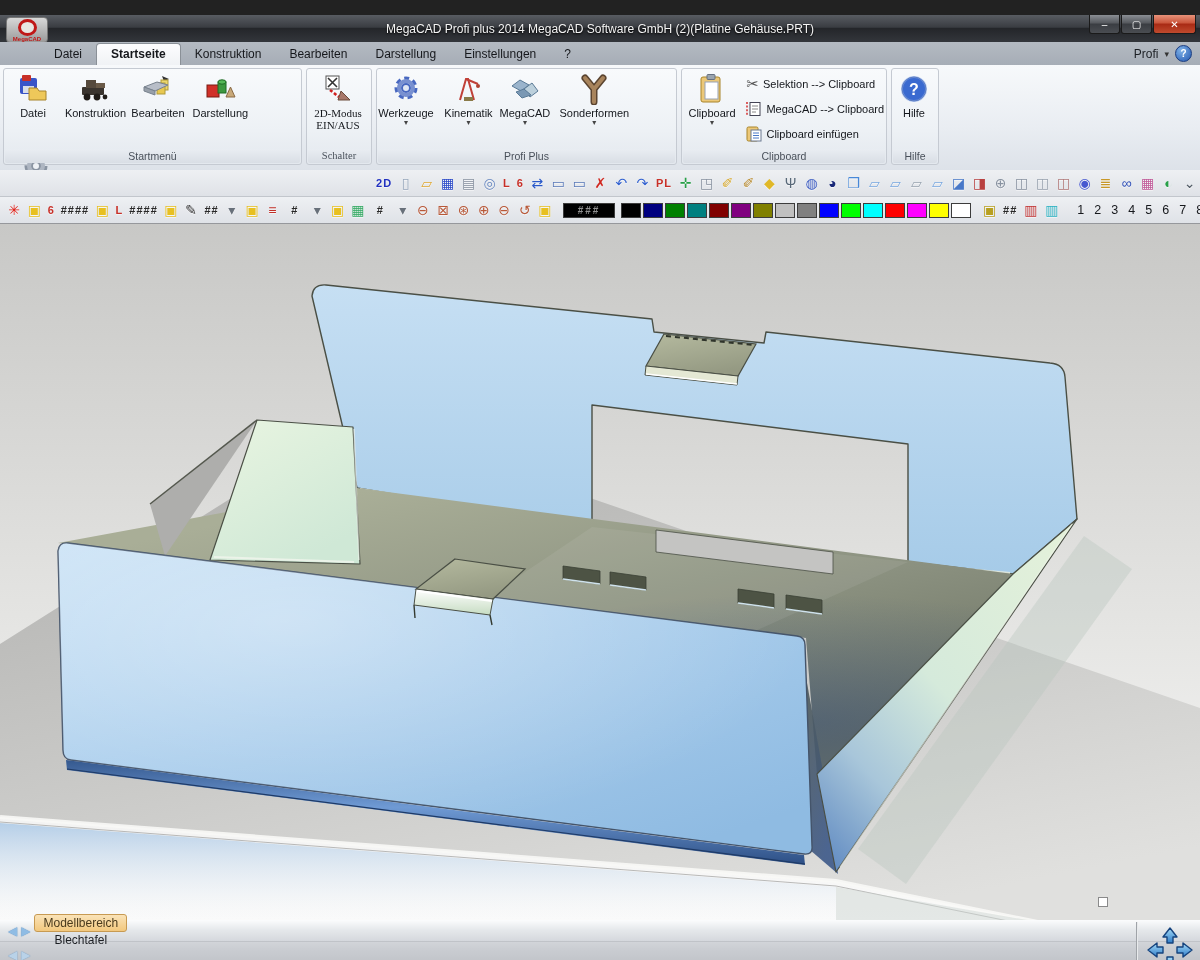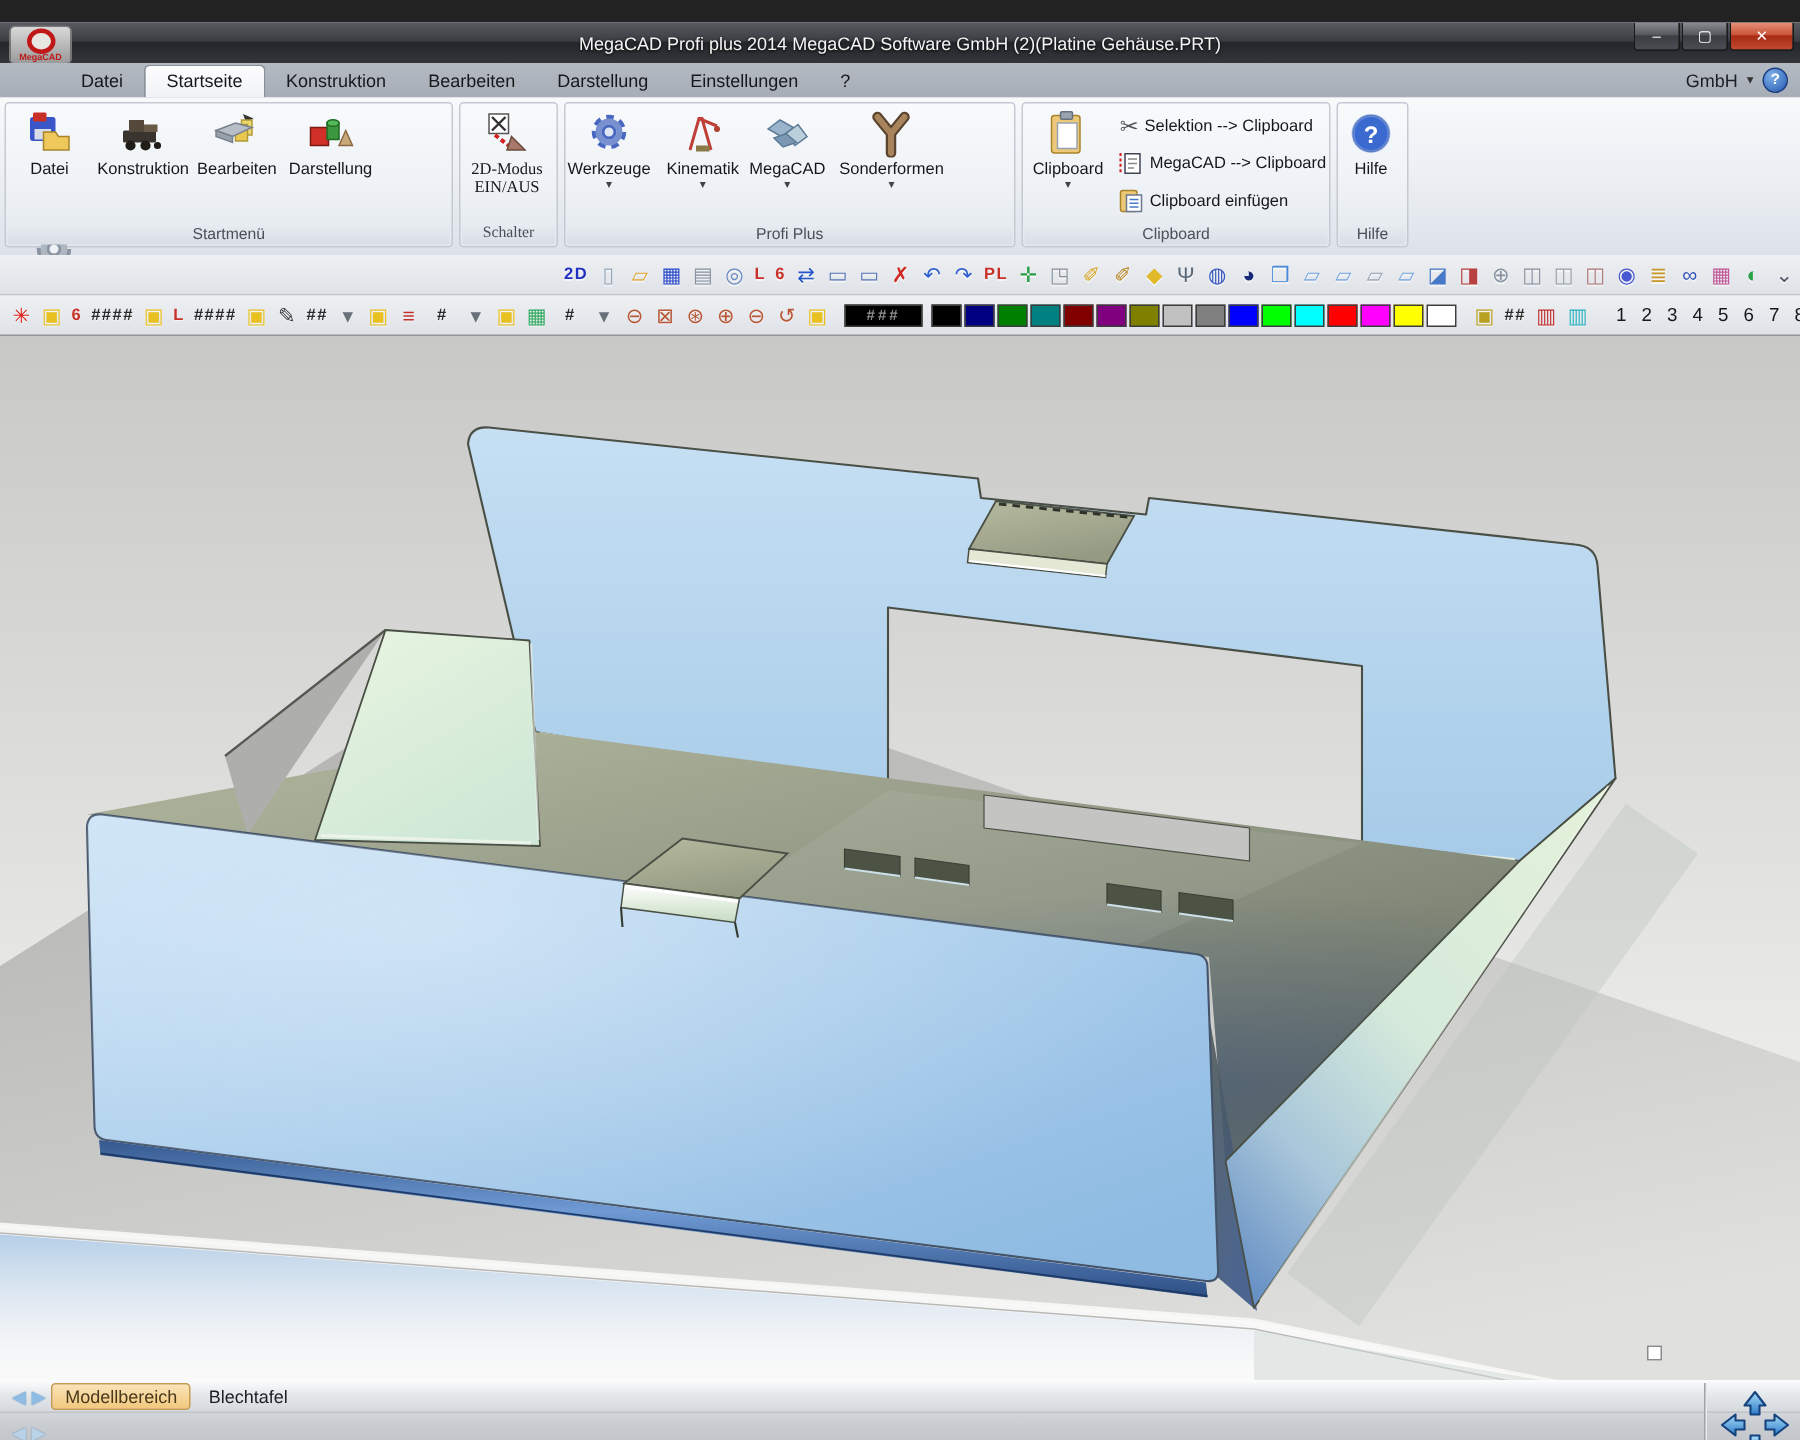--- a/index.html
+++ b/index.html
@@ -20,21 +20,21 @@
   .wbtn{width:29px;height:18px;border:1px solid #1a1a1a;border-top:none;color:#fff;font-size:10px;
     display:flex;align-items:center;justify-content:center;
     background:linear-gradient(#8a8e94,#55585d 45%,#3a3d42 50%,#4a4d52);border-radius:0 0 3px 3px;margin-left:1px;}
   .wbtn.close{width:41px;background:linear-gradient(#e8927a,#c9543a 45%,#a82a14 50%,#c04a2e);}
 
   
   #tabrow{position:absolute;left:0;top:27px;width:1200px;height:23px;
     background:linear-gradient(#b4bac2,#a6adb6);display:flex;align-items:flex-end;padding-left:40px;box-sizing:border-box;}
   .mtab{padding:3px 14px 4px;font-size:12px;color:#16181c;cursor:default;}
   .mtab.active{background:linear-gradient(#fdfdfe,#f0f2f5);border:1px solid #8a9097;border-bottom:none;
-    border-radius:4px 4px 0 0;font-weight:normal;}
+    border-radius:4px 4px 0 0;font-weight:bold;}
   #tabrow-right{position:absolute;right:8px;top:30px;display:flex;align-items:center;gap:6px;}
   #style-label{font-size:12px;color:#1c1f24;}
   #style-caret{font-size:9px;color:#333;}
   .help-round{width:15px;height:15px;border-radius:50%;background:radial-gradient(circle at 35% 30%,#7fb2e8,#2458b0);
     color:#fff;font-size:10px;font-weight:bold;display:flex;align-items:center;justify-content:center;border:1px solid #1a3c80;}
 
   
   #ribbon{position:absolute;left:0;top:50px;width:1200px;height:105px;
     background:linear-gradient(#f7f9fb,#e9edf2 60%,#dde2e9);border-bottom:1px solid #b7bcc4;}
   .rgroup{position:absolute;top:3px;height:97px;border:1px solid #c5cad2;border-radius:3px;
@@ -106,21 +106,21 @@
   <div id="tabrow">
       <div class="mtab">Datei</div>
       <div class="mtab active">Startseite</div>
       <div class="mtab">Konstruktion</div>
       <div class="mtab">Bearbeiten</div>
       <div class="mtab">Darstellung</div>
       <div class="mtab">Einstellungen</div>
       <div class="mtab">?</div>
     </div>
   <div id="tabrow-right">
-    <span id="style-label">GmbH</span>
+    <span id="style-label">Profi</span>
     <span id="style-caret">▾</span>
     <span class="help-round">?</span>
   </div>
 
   <div id="ribbon">
 
     <div class="rgroup" style="left:3px;width:299px;">
       <div class="bigbtn">
         <svg class="bicon" viewBox="0 0 32 32">
           <rect x="3" y="5" width="17" height="16" rx="2" fill="#3a55c8"></rect>
@@ -513,21 +513,21 @@
 
     <svg id="cursor" width="24" height="34" viewBox="0 0 24 34">
       <path d="M2,1 L2,26 L8.5,20 L13,30.5 L17.5,28.5 L13,18.5 L21,18.5 Z" fill="#fcfcfc" stroke="#111" stroke-width="1.6" stroke-linejoin="round"></path>
     </svg>
   </div>
 
   <div id="statusbar">
     <div id="sb-row1">
       <span class="navarrow">◀</span>
       <span class="navarrow">▶</span>
-      <span id="sb-tabs" style="display:flex;align-items:center;">
+      <span id="sb-tabs" style="display:flex;align-items:center;flex-direction:column;">
           <span class="sbtab active">Modellbereich</span>
           <span class="sbtab">Blechtafel</span>
         </span>
     </div>
     <div id="sb-row2">
       <span class="navarrow dim">◀</span>
       <span class="navarrow dim">▶</span>
     </div>
     <div id="sb-sep"></div>
     <svg id="pan-icon" width="48" height="48" viewBox="0 0 48 48">

